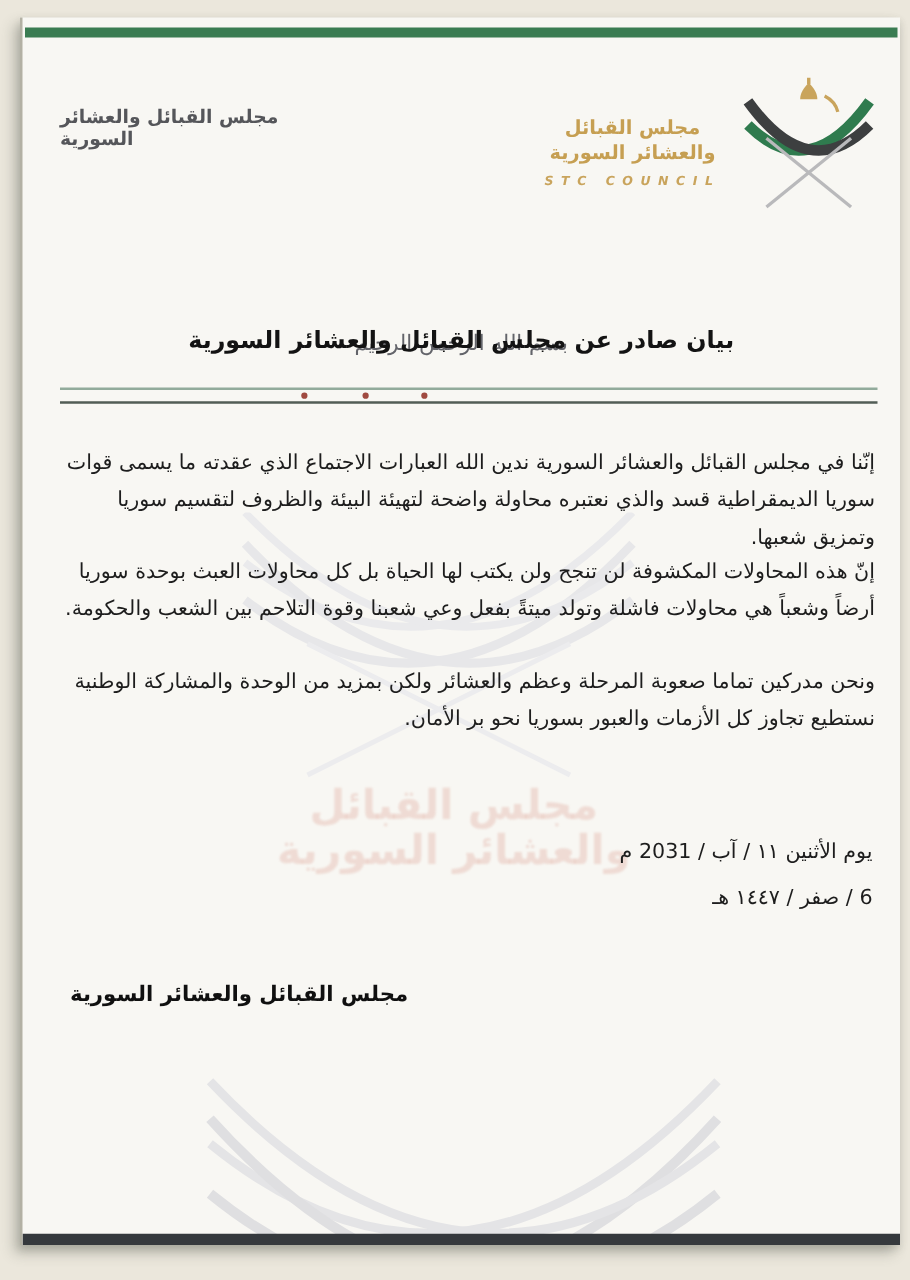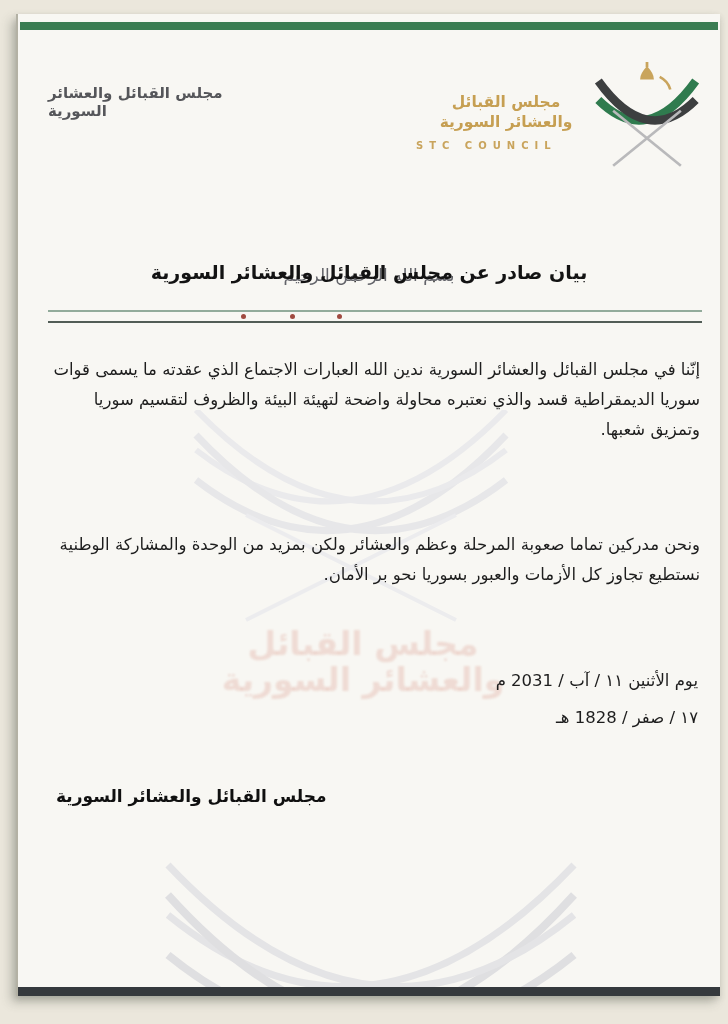--- a/index.html
+++ b/index.html
@@ -33,22 +33,22 @@
     z-index:2;
   }
   .logo-callig {
     position:absolute; left:400px; top:78px; width:176px;
     direction:rtl; text-align:center;
     font-size:15.5px; line-height:20px; font-weight:bold;
     color:#c69f52; z-index:2;
   }
   .logo-sub {
     position:absolute; left:398px; top:126px; width:180px;
-    text-align:left; font-size:10px; letter-spacing:6px;
-    color:#c9a45c; font-weight:bold; z-index:2;
+    text-align:center; font-size:10px; letter-spacing:6px;
+    color:#c9a45c; font-weight:bold; z-index:2;font-style:italic;
   }
   .emblem { position:absolute; left:576px; top:48px; z-index:2; }
   .basmala {
     position:absolute; left:0; right:0; top:206px;
     direction:rtl; text-align:center;
     font-size:17px; color:#63646a; z-index:2;margin-top:45px;
   }
   .title {
     position:absolute; left:0; right:0; top:247px;
     direction:rtl; text-align:center;
@@ -135,22 +135,23 @@
 
   <div class="divider">
     <div class="divider-line-top"></div>
     <div class="divider-dot dot-1"></div>
     <div class="divider-dot dot-2"></div>
     <div class="divider-dot dot-3"></div>
     <div class="divider-line-bottom"></div>
   </div>
 
   <p class="para p1">إنّنا في مجلس القبائل والعشائر السورية ندين الله العبارات الاجتماع الذي عقدته ما يسمى قوات سوريا الديمقراطية قسد والذي نعتبره محاولة واضحة لتهيئة البيئة والظروف لتقسيم سوريا وتمزيق شعبها.</p>
+  <p class="para p2">إنّ هذه المحاولات المكشوفة لن تنجح ولن يكتب لها الحياة بل كل محاولات العبث بوحدة سوريا أرضاً وشعباً هي محاولات فاشلة وتولد ميتةً بفعل وعي شعبنا وقوة التلاحم بين الشعب والحكومة.</p>
   <p class="para p3">ونحن مدركين تماما صعوبة المرحلة وعظم والعشائر ولكن بمزيد من الوحدة والمشاركة الوطنية نستطيع تجاوز كل الأزمات والعبور بسوريا نحو بر الأمان.</p>
 
   <div class="dates">
     <div>يوم الأثنين ١١ / آب / 2031 م</div>
-    <div>١٧ / صفر / 1828 هـ</div>
+    <div>6 / صفر / ١٤٤٧ هـ</div>
   </div>
 
   <div class="signature">مجلس القبائل والعشائر السورية</div>
 
 </div>
 
 </body></html>

